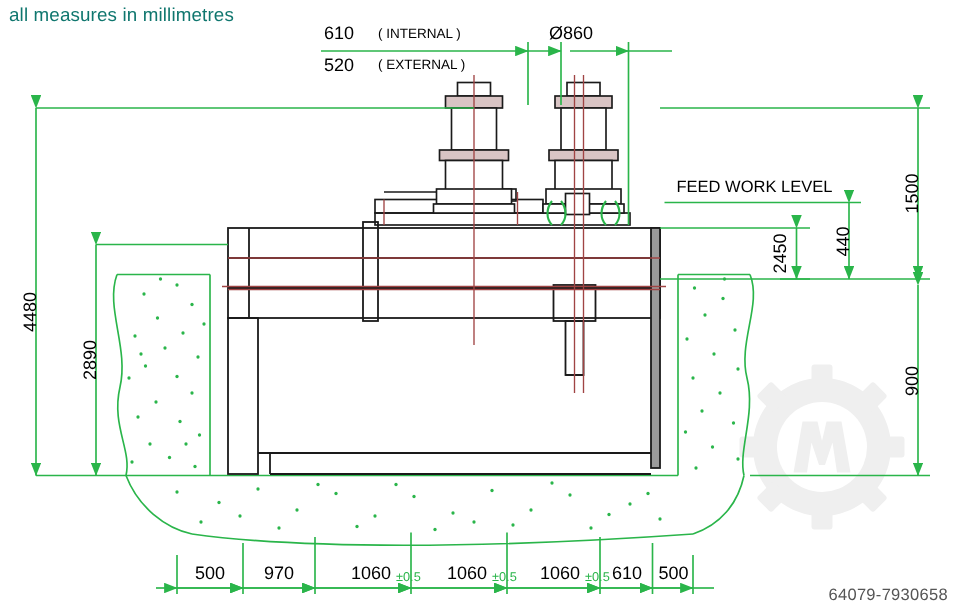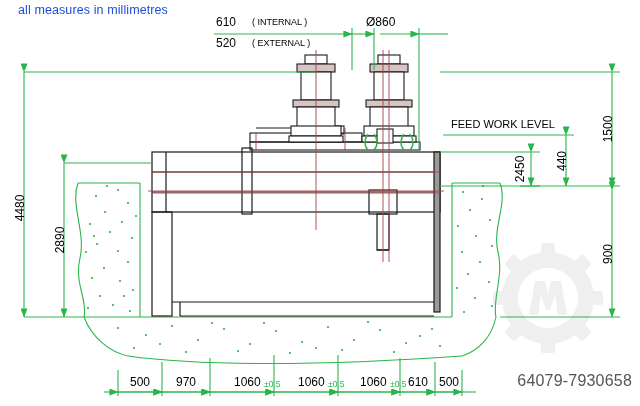--- a/index.html
+++ b/index.html
@@ -1,22 +1,22 @@
 <!DOCTYPE html>
 <html><head>
 <meta charset="utf-8">
 <style>
   html,body{margin:0;padding:0;background:#ffffff;}
   body{width:640px;height:406px;position:relative;overflow:hidden;
        font-family:"Liberation Sans", sans-serif;}
   #stage{position:absolute;left:0;top:0;width:640px;height:406px;}
   svg{position:absolute;left:0;top:0;}
-  .note{position:absolute;left:6px;top:3px;font-size:12.5px;color:#1d4ed8;
-        letter-spacing:.1px;white-space:nowrap;margin-left:12px;}
-  .idcode{position:absolute;right:8px;bottom:16px;font-size:16px;color:#555;
+  .note{position:absolute;left:6px;top:3px;font-size:12.5px;color:#0f766e;
+        letter-spacing:.1px;white-space:nowrap;}
+  .idcode{position:absolute;right:8px;bottom:3px;font-size:11px;color:#555;
           white-space:nowrap;letter-spacing:.2px;}
   .dim{font-family:"Liberation Sans", sans-serif;font-size:12px;fill:#000;}
   .dimsm{font-family:"Liberation Sans", sans-serif;font-size:8.5px;fill:#2ab54a;}
   .lbl{font-family:"Liberation Sans", sans-serif;font-size:11px;fill:#000;}
   .paren{font-family:"Liberation Sans", sans-serif;font-size:9px;fill:#000;}
 </style>
 </head>
 <body>
 
 <div id="stage">

